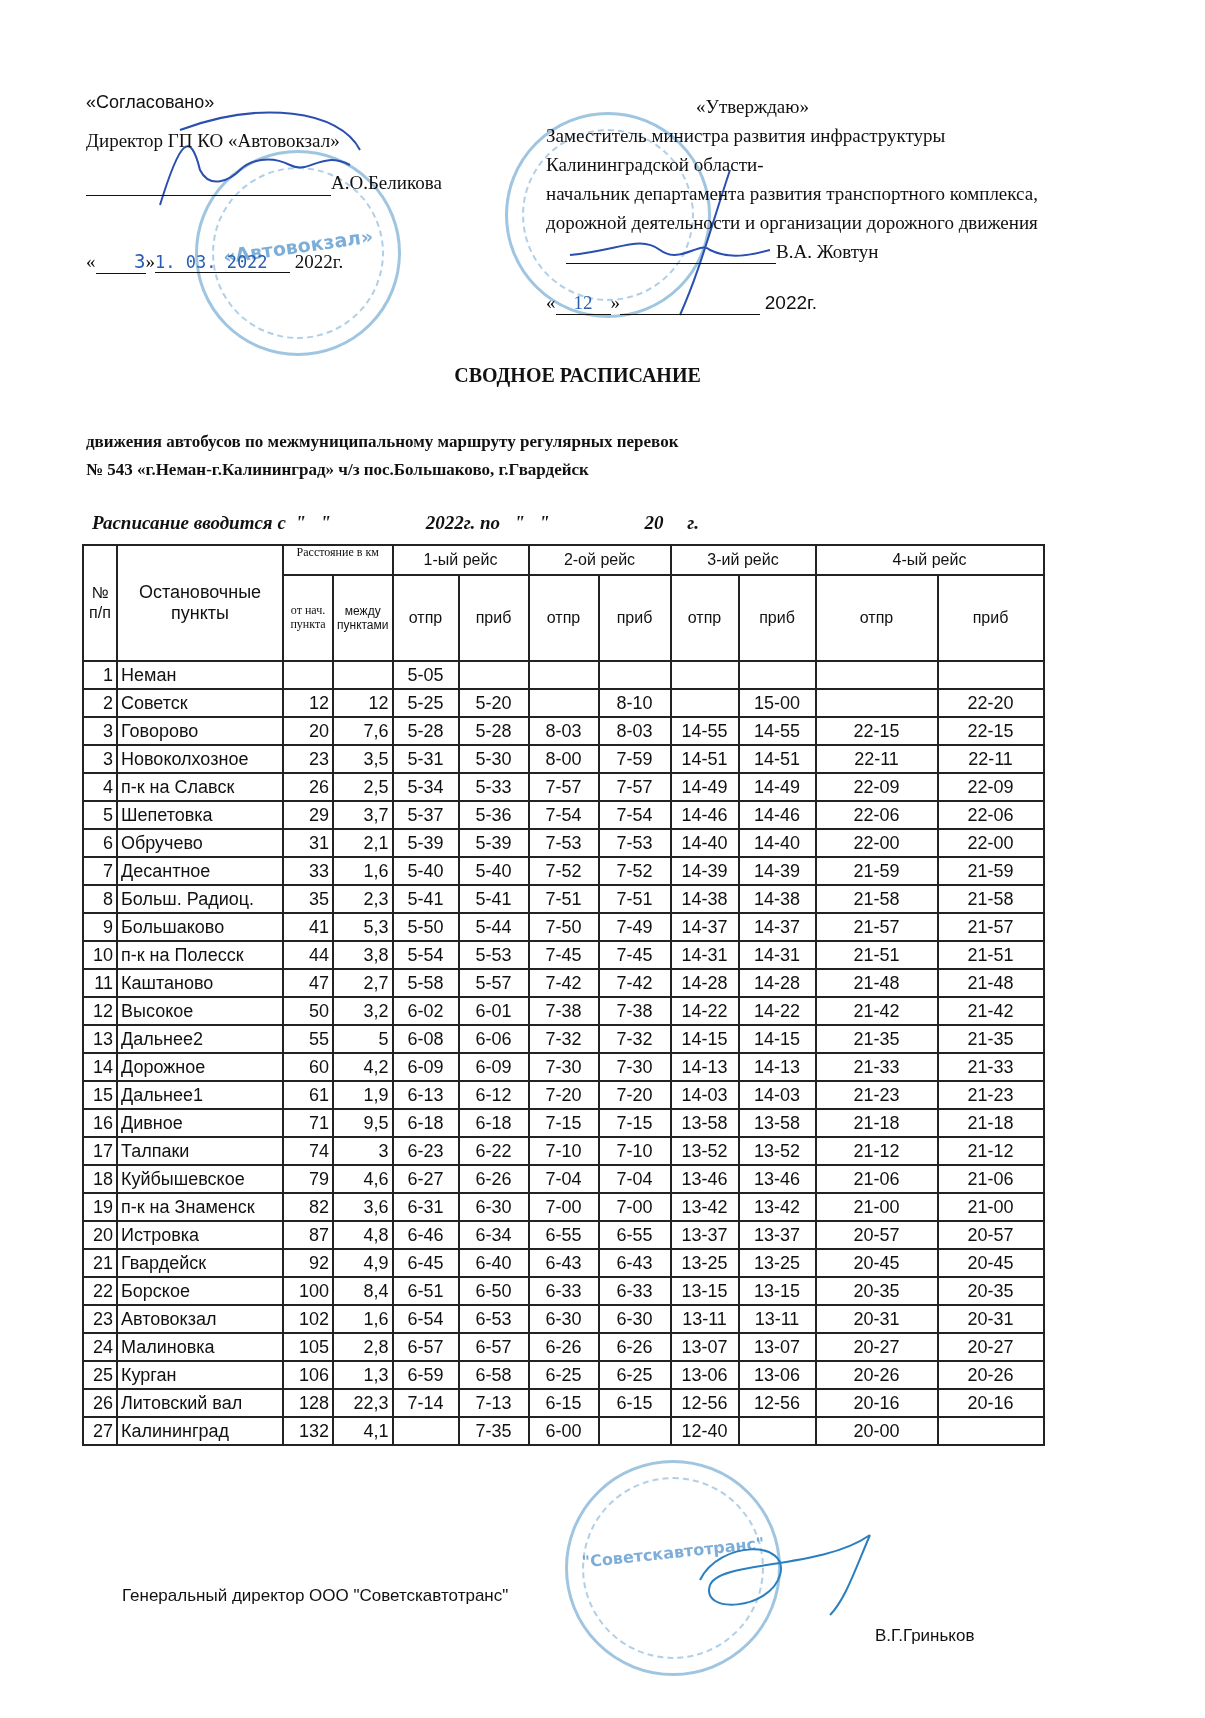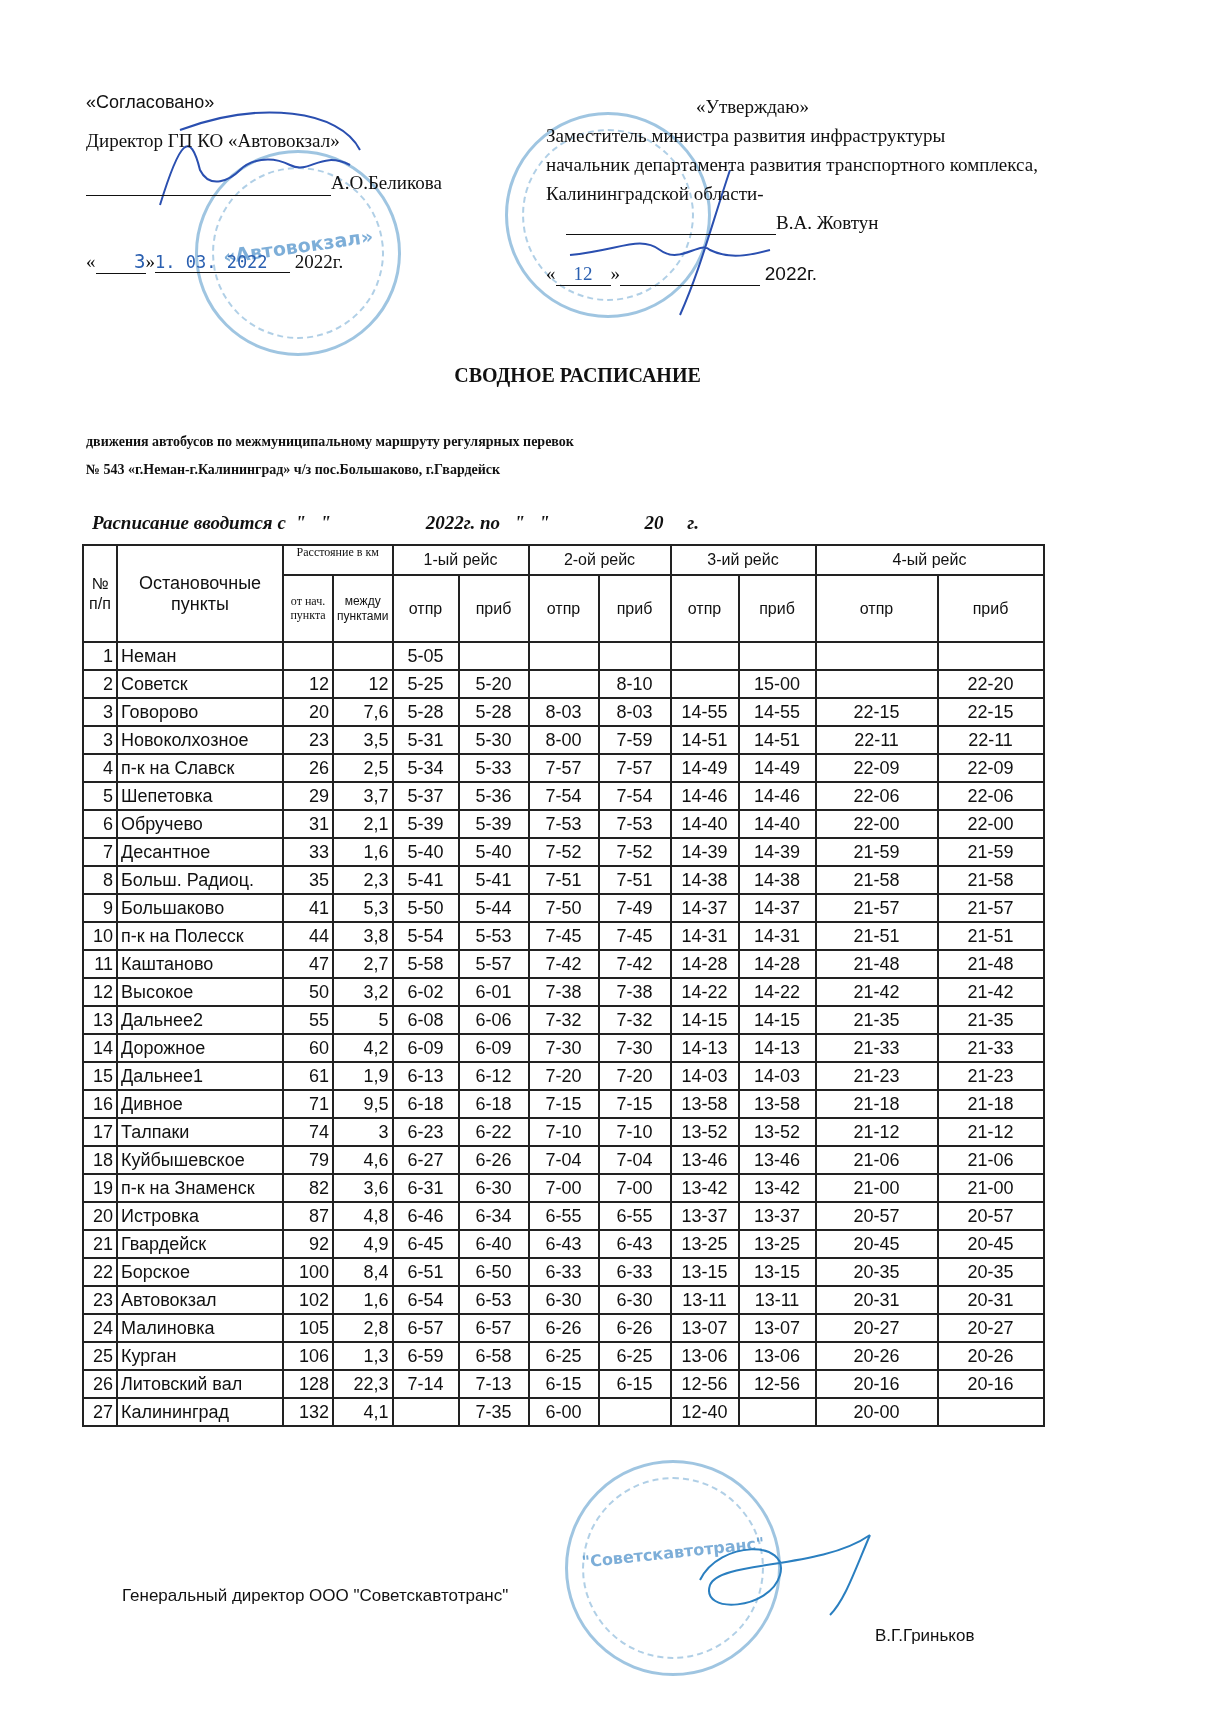--- a/index.html
+++ b/index.html
@@ -13,21 +13,21 @@
   .right-block { left:546px; top:96px; font-size:19px; }
   .right-block .line { height:29px; white-space:nowrap; }
   .ul { display:inline-block; border-bottom:1px solid #111; }
 
   .stamp { position:absolute; border-radius:50%; border:3px solid rgba(80,150,200,0.55); }
   .stamp::after { content:""; position:absolute; inset:14px; border-radius:50%; border:2px dashed rgba(80,150,200,0.45); }
   .stamp-text { position:absolute; left:0; right:0; text-align:center; color:rgba(70,140,200,0.7); font-family:"DejaVu Sans", sans-serif; font-weight:bold; }
   .sig { position:absolute; }
 
   .title { left:0; width:1155px; text-align:center; top:364px; font-size:20px; font-weight:bold; }
-  .subtitle { left:86px; top:428px; font-size:14px; font-weight:bold; line-height:28px; }
+  .subtitle { left:86px; top:428px; font-size:17px; font-weight:bold; line-height:28px; }
   .intro { left:92px; top:512px; font-size:19px; font-weight:bold; font-style:italic; white-space:pre; }
 
   table.sched { position:absolute; left:82px; top:544px; border-collapse:collapse; font-family:"Liberation Sans", "DejaVu Sans", sans-serif; }
   table.sched td, table.sched th { border:2px solid #222; padding:0 3px; font-weight:normal; }
   table.sched th { font-size:16px; }
   th.small { font-size:12px !important; font-family:"Liberation Serif", serif; line-height:1.15; }
   th.small2 { font-size:12px !important; line-height:1.2; }
   table.sched td { height:26px; font-size:18px; }
   td.num { text-align:right; }
   td.stop { font-weight:bold; text-align:left; padding-left:3px; }
@@ -66,22 +66,23 @@
   </div>
   <div style="margin-top:40px;">
     <span>«</span><span class="ul" style="width:50px; text-align:right; color:#2a5fb0; font-family:'DejaVu Sans Mono', monospace;"><span>3</span></span><span>»</span><span class="ul" style="width:135px; color:#2a5fb0; font-family:'DejaVu Sans Mono', monospace; font-size:17px;"><span>1. 03. 2022</span></span>
     <span>2022г.</span>
   </div>
 </div>
 
 <div class="abs right-block serif">
   <div class="line" style="padding-left:150px;">«Утверждаю»</div>
   <div class="line">Заместитель министра развития инфраструктуры</div>
+  <div class="line">Калининградской области-</div>
   <div class="line">начальник департамента развития транспортного комплекса,</div>
-  <div class="line">Калининградской области-</div>
+  <div class="line">дорожной деятельности и организации дорожного движения</div>
   <div class="line" style="padding-left:20px;">
     <span class="ul" style="width:210px;">&nbsp;</span><span>В.А. Жовтун</span>
   </div>
   <div class="line" style="margin-top:22px; padding-left:0;">
     <span>«</span><span class="ul" style="width:55px; text-align:center; color:#2a5fb0;"><span>12</span></span><span>»</span><span class="ul" style="width:140px;">&nbsp;</span>
     <span class="sans">2022г.</span>
   </div>
 </div>
 
 <div class="abs title serif">СВОДНОЕ РАСПИСАНИЕ</div>
@@ -109,21 +110,21 @@
   <thead>
     <tr style="height:30px;">
       <th rowspan="2" style="font-size:16px; line-height:1.25;"><span>№ п/п</span></th>
       <th rowspan="2" style="font-size:18px;"><span>Остановочные пункты</span></th>
       <th colspan="2" class="small" style="font-size:13px; vertical-align:top;"><span>Расстояние в км</span></th>
       <th colspan="2">1-ый рейс</th>
       <th colspan="2">2-ой рейс</th>
       <th colspan="2">3-ий рейс</th>
       <th colspan="2">4-ый рейс</th>
     </tr>
-    <tr style="height:67px;border-radius:18px;">
+    <tr style="height:86px;border-radius:18px;">
       <th class="small">от нач. пункта</th>
       <th class="small2">между пунктами</th>
       <th>отпр</th>
       <th>приб</th>
       <th>отпр</th>
       <th>приб</th>
       <th>отпр</th>
       <th>приб</th>
       <th>отпр</th>
       <th>приб</th>

